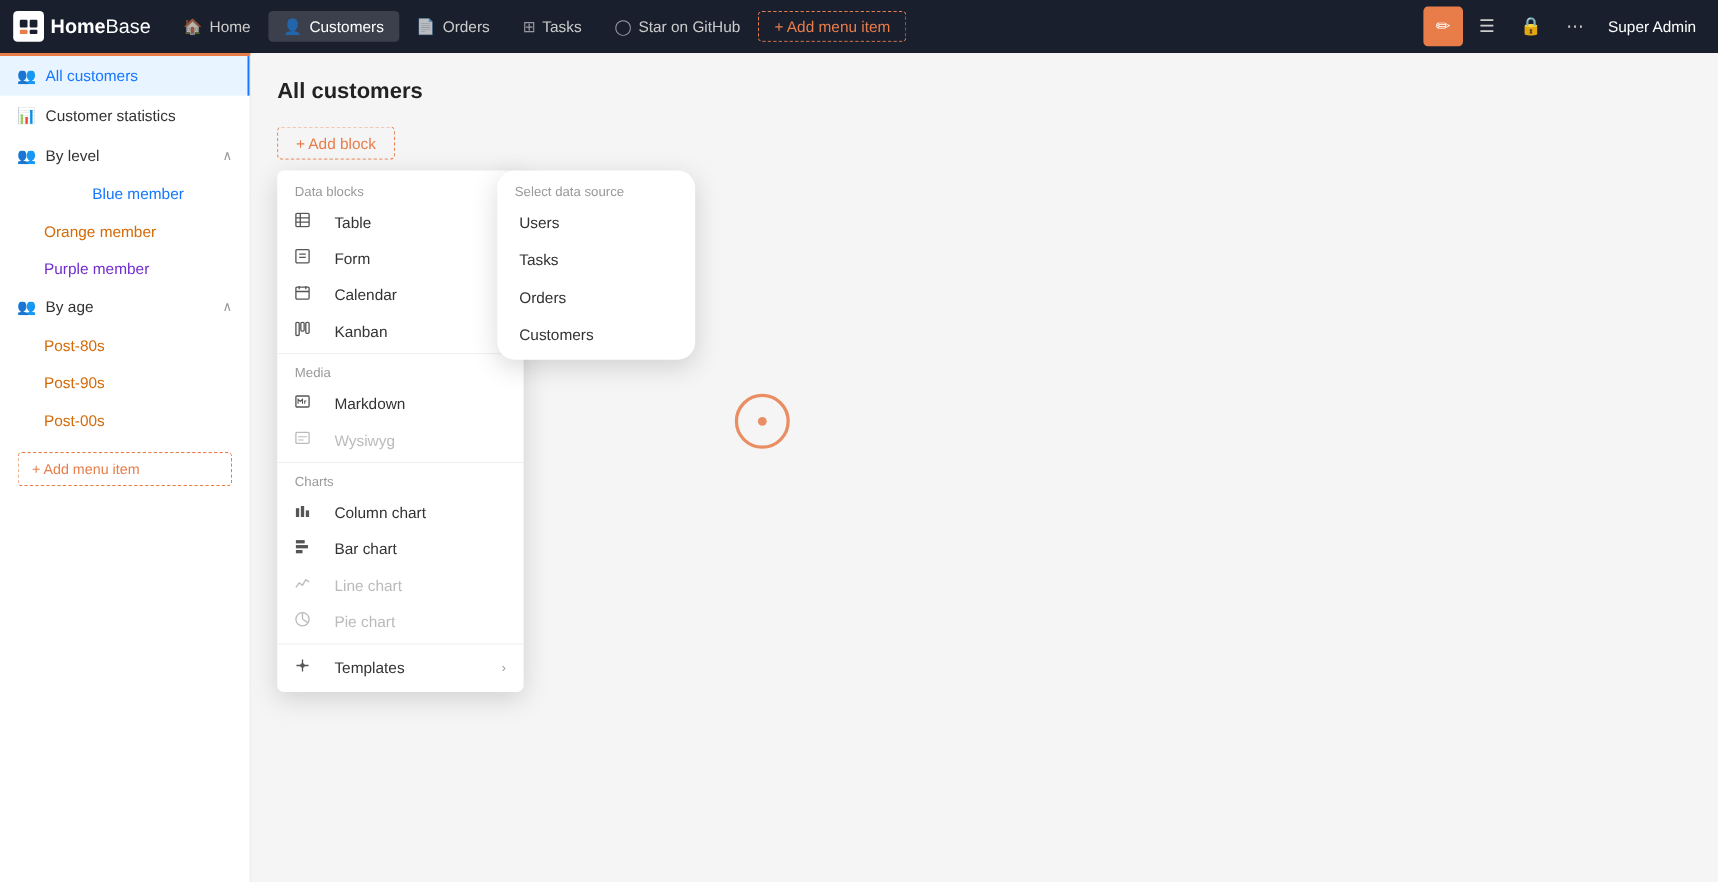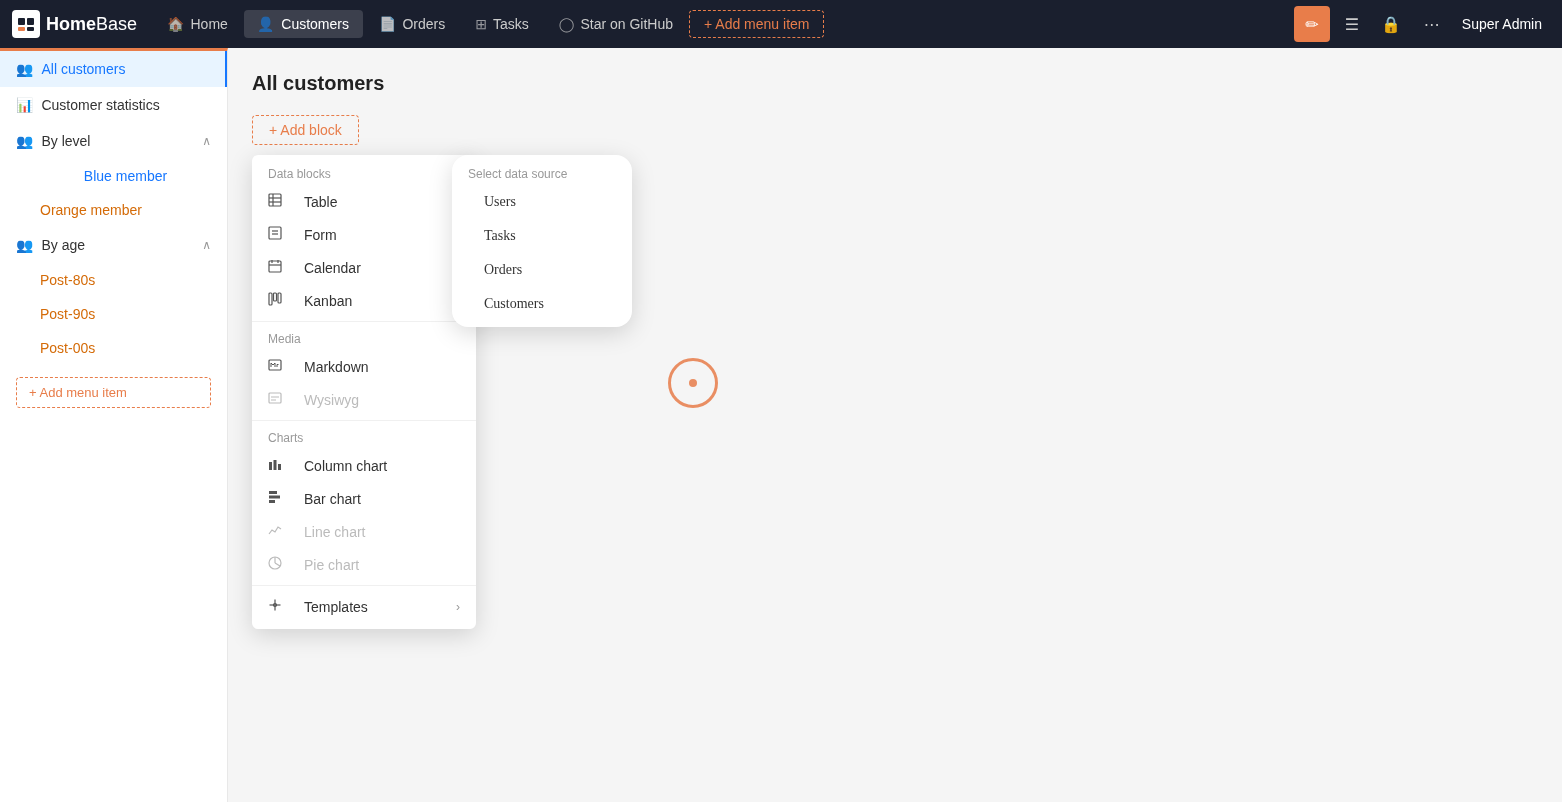--- a/index.html
+++ b/index.html
@@ -122,21 +122,21 @@
       position: absolute; left: 200px; top: 0;
       background: #fff; border-radius: 16px;
       box-shadow: 0 6px 24px rgba(0,0,0,0.15);
       width: 180px; z-index: 300;
       padding: 6px 0;
     }
     .submenu-header {
       color: #999; font-size: 12px; padding: 6px 16px 4px;
     }
     .submenu-item {
-      padding: 9px 32px; cursor: pointer; color: #333; font-size: 14px; font-family: Liberation Serif, serif;
+      padding: 9px 20px; cursor: pointer; color: #333; font-size: 14px;
     }
 
     
     .cursor-indicator {
       position: absolute; top: 310px; left: 440px;
       width: 50px; height: 50px;
       border: 3px solid #e87d4a; border-radius: 50%;
       opacity: 0.85; pointer-events: none; z-index: 500;
       display: flex; align-items: center; justify-content: center;
     }
@@ -211,20 +211,23 @@
       <span class="section-icon">👥</span>
       <span>By level</span>
       <span class="arrow">∧</span>
     </div>
     <div class="sidebar-sub-item blue">
       <span>Blue member</span>
     </div>
     <div class="sidebar-sub-item orange">
       <span>Orange member</span>
     </div>
+    <div class="sidebar-sub-item purple">
+      <span>Purple member</span>
+    </div>
 
     <div class="sidebar-section-label">
       <span class="section-icon">👥</span>
       <span>By age</span>
       <span class="arrow">∧</span>
     </div>
     <div class="sidebar-sub-item post">
       <span>Post-80s</span>
     </div>
     <div class="sidebar-sub-item post">

